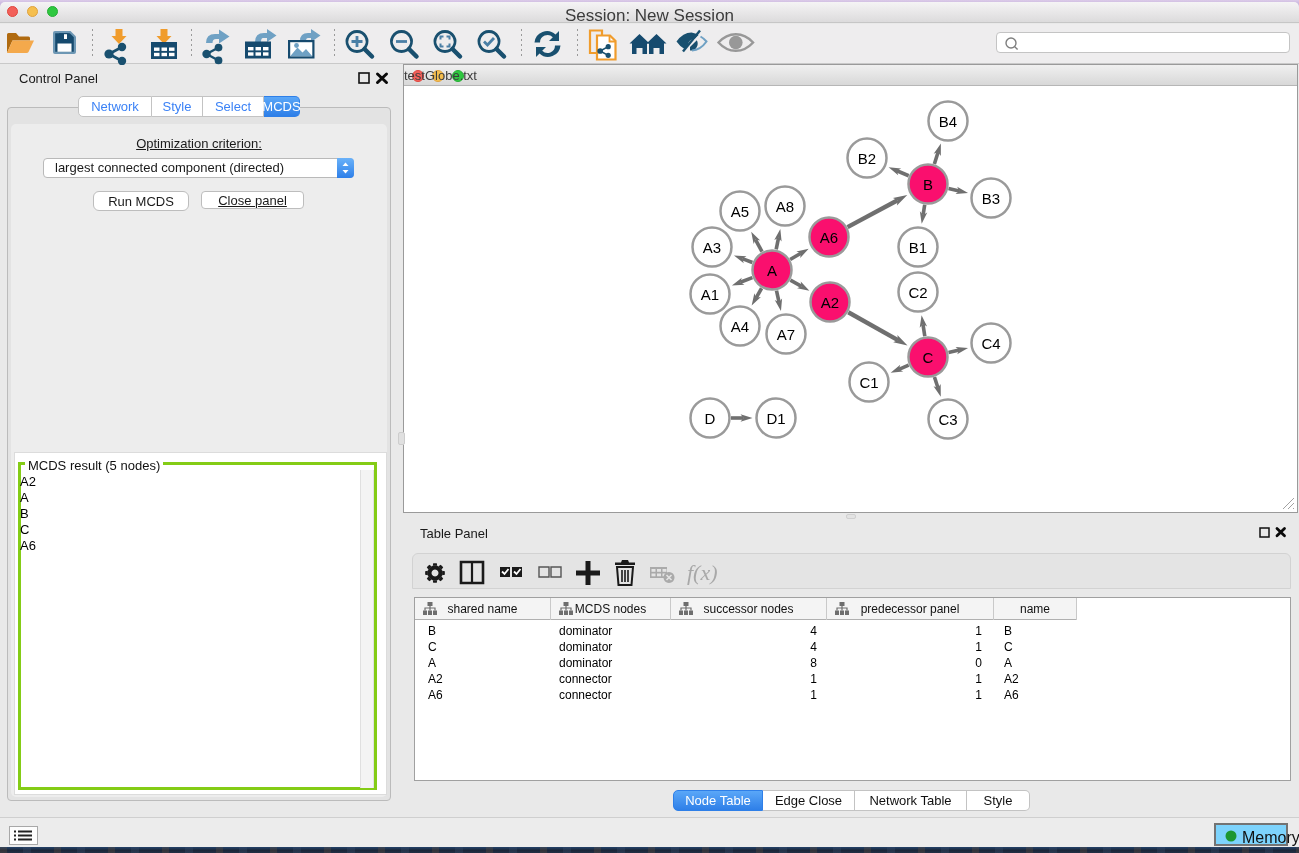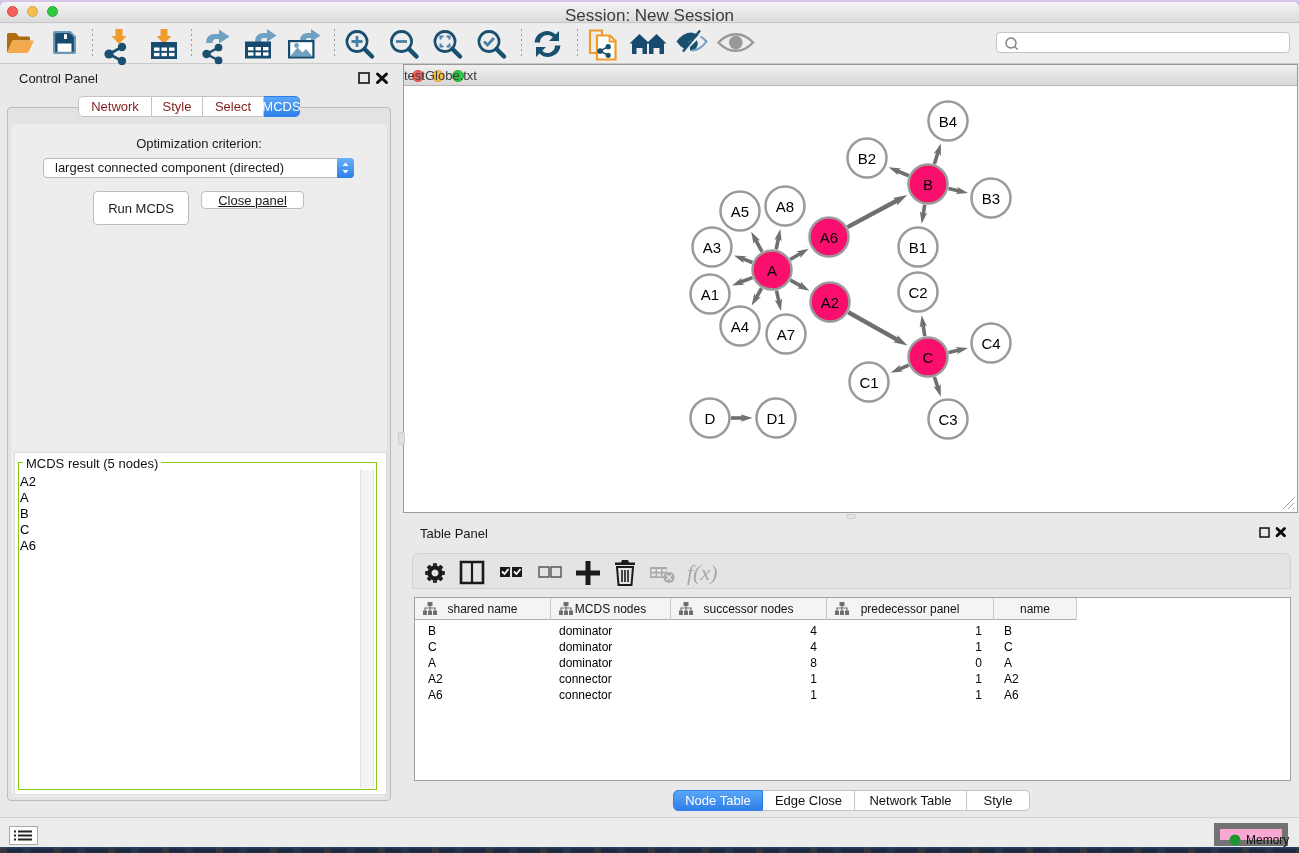--- a/index.html
+++ b/index.html
@@ -14,31 +14,31 @@
 .tl { position:absolute; top:4px; width:11px; height:11px; border-radius:50%; }
 #toolbar { left:0; top:24px; width:1299px; height:40px; background:#eeedee; border-bottom:1px solid #c9c9c9; }
 .tsep { position:absolute; top:5px; height:30px; width:1px; background-image:repeating-linear-gradient(#9a9a9a 0 2px, transparent 2px 5px); }
 #searchbox { position:absolute; left:996px; top:8px; width:294px; height:21px; background:#fff; border:1px solid #c4c4c4; border-radius:4px; }
 
 
 #cp-title { left:13px; top:71px; font-size:13px; color:#1a1a1a;margin-left:6px; }
 #cp-box { left:7px; top:107px; width:384px; height:694px; border:1px solid #bbbbbb; border-radius:4px; background:#e3e3e3; }
 #cp-inner { left:11px; top:124px; width:376px; height:673px; background:#ededed; border-radius:5px; }
 #cp-tabs { left:78px; top:96px; height:21px; display:flex; font-size:13px; }
-.ctab { background:#fff; border:1px solid #c3c3c3; border-left:none; color:#7f1d1d; display:flex; align-items:center; justify-content:center; }
+.ctab { background:#fff; border:1px solid #c3c3c3; border-left:none; color:#3b82f6; display:flex; align-items:center; justify-content:center; }
 .ctab.first { border-left:1px solid #c3c3c3; border-radius:5px 0 0 5px; }
 .ctab.sel { background:linear-gradient(#5aa7f8,#2e7fe8); color:#fff; border-color:#2e7fe8; border-radius:0 5px 5px 0; }
-#opt-label { left:0px; top:136px; width:398px; text-align:center; font-size:13px; color:#1a1a1a; }
+#opt-label { left:0px; top:136px; width:398px; text-align:center; font-size:13px; color:#1a1a1a;text-decoration:underline; }
 #dropdown { left:43px; top:158px; width:311px; height:20px; background:#fff; border:1px solid #b9b9b9; border-radius:4px; font-size:13px; color:#1a1a1a; line-height:18px; padding-left:11px; }
 #dd-step { position:absolute; right:-1px; top:-1px; width:17px; height:20px; background:linear-gradient(#6ab2f9,#2d7fe9); border-radius:0 4px 4px 0; }
 .btn { background:#fff; border:1px solid #bdbdbd; border-radius:4px; font-size:13px; color:#1a1a1a; display:flex; align-items:center; justify-content:center; }
-#btn-run { left:93px; top:191px; width:96px; height:34px; }
+#btn-run { left:93px; top:191px; width:96px; height:20px;border-radius:6px; }
 #btn-close { left:201px; top:191px; width:103px; height:18px;text-decoration:underline; }
 #result-wrap { left:14px; top:452px; width:373px; height:343px; background:#fff; border:1px solid #dcdcdc; }
-#result-fs { position:absolute; left:3px; top:9px; right:9px; bottom:4px; border:1px solid #84cc16; }
+#result-fs { position:absolute; left:3px; top:9px; right:9px; bottom:4px; border:3px solid #84cc16; }
 #result-legend { position:absolute; left:4px; top:-7px; background:#fff; padding:0 3px; font-size:13px; color:#111; }
 #result-list { position:absolute; left:1px; top:21px; font-size:13px; color:#000; line-height:16px; padding-left:4px; }
 #result-sb { position:absolute; right:12px; top:17px; bottom:6px; width:14px; background:#f4f4f4; border-left:1px solid #e0e0e0; border-right:1px solid #e0e0e0; }
 
 
 #netwin { left:403px; top:64px; width:895px; height:449px; background:#fff; border:1px solid #9a9a9a; }
 #net-tb { position:absolute; left:0; top:0; width:100%; height:21px; background:linear-gradient(#f0f0f0,#d8d8d8); border-bottom:1px solid #b6b6b6; }
 #net-tb .title { position:absolute; left:0; right:0; top:3px; font-size:13px; color:#3c3c3c; }
 .tl2 { position:absolute; top:5px; width:12px; height:12px; border-radius:50%; }
 
@@ -54,21 +54,21 @@
 
 
 #bt-tabs { left:673px; top:790px; height:21px; display:flex; font-size:13px; }
 .btab { background:#fff; border:1px solid #c3c3c3; border-left:none; color:#111; display:flex; align-items:center; justify-content:center; }
 .btab.sel { background:linear-gradient(#5aa7f8,#2e7fe8); color:#fff; border:1px solid #2e7fe8; border-radius:5px 0 0 5px; }
 .btab.last { border-radius:0 5px 5px 0; }
 
 
 #statusbar { left:0; top:817px; width:1299px; height:31px; background:#ececec; border-top:1px solid #cfcfcf; }
 #listbtn { position:absolute; left:9px; top:8px; width:29px; height:19px; background:#fdfdfd; border:1px solid #a8a8a8; }
-#membtn { position:absolute; left:1214px; top:5px; width:74px; height:23px; background:#f9a8d4; border:6px solid #737373; font-size:12px; color:#111; }
+#membtn { position:absolute; left:1214px; top:5px; width:74px; height:23px; background:#7dd3fc; border:2px solid #737373; font-size:16px; color:#111; }
 #deskBot { left:0; top:847px; width:1299px; height:6px;
   background:
     repeating-linear-gradient(90deg, rgba(120,90,60,0.25) 0 7px, rgba(0,0,0,0) 7px 23px, rgba(60,80,110,0.3) 23px 31px, rgba(0,0,0,0) 31px 54px),
     linear-gradient(#24436b, #1b2638 55%, #222f45);
 }
 </style>
 </head>
 <body>
 <div class="abs" id="deskTop"></div>
 <div class="abs" id="titlebar">

